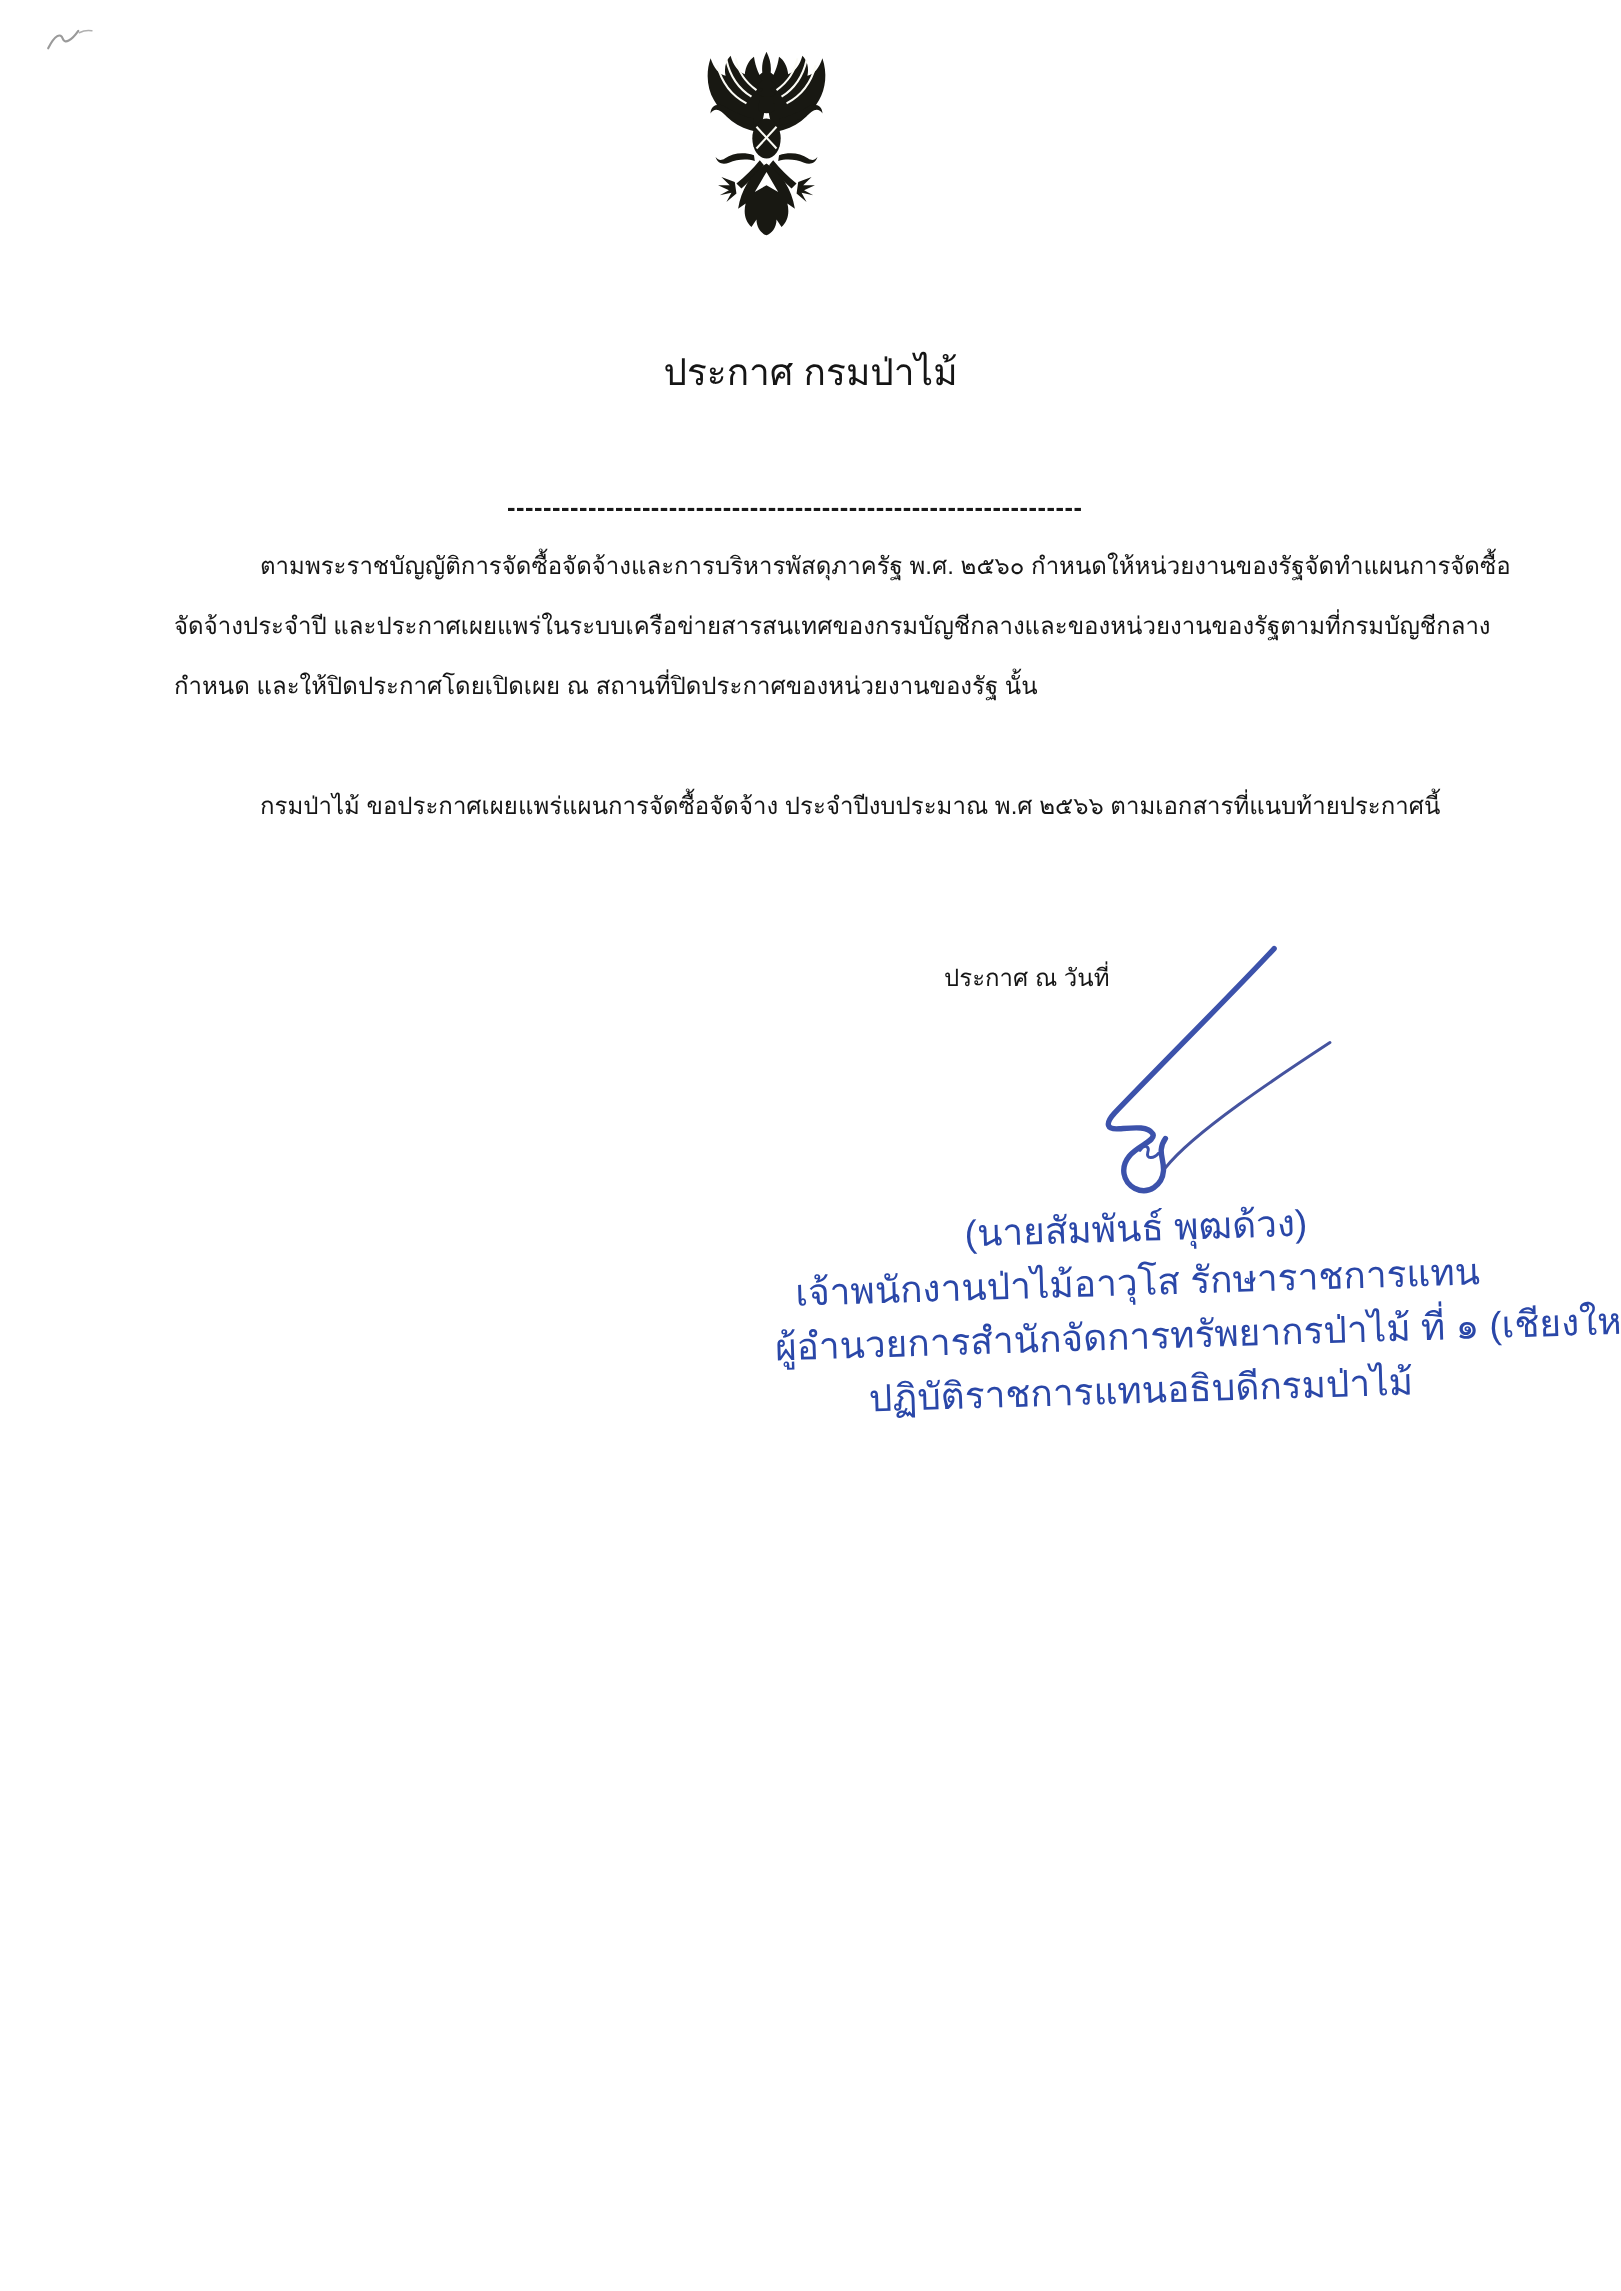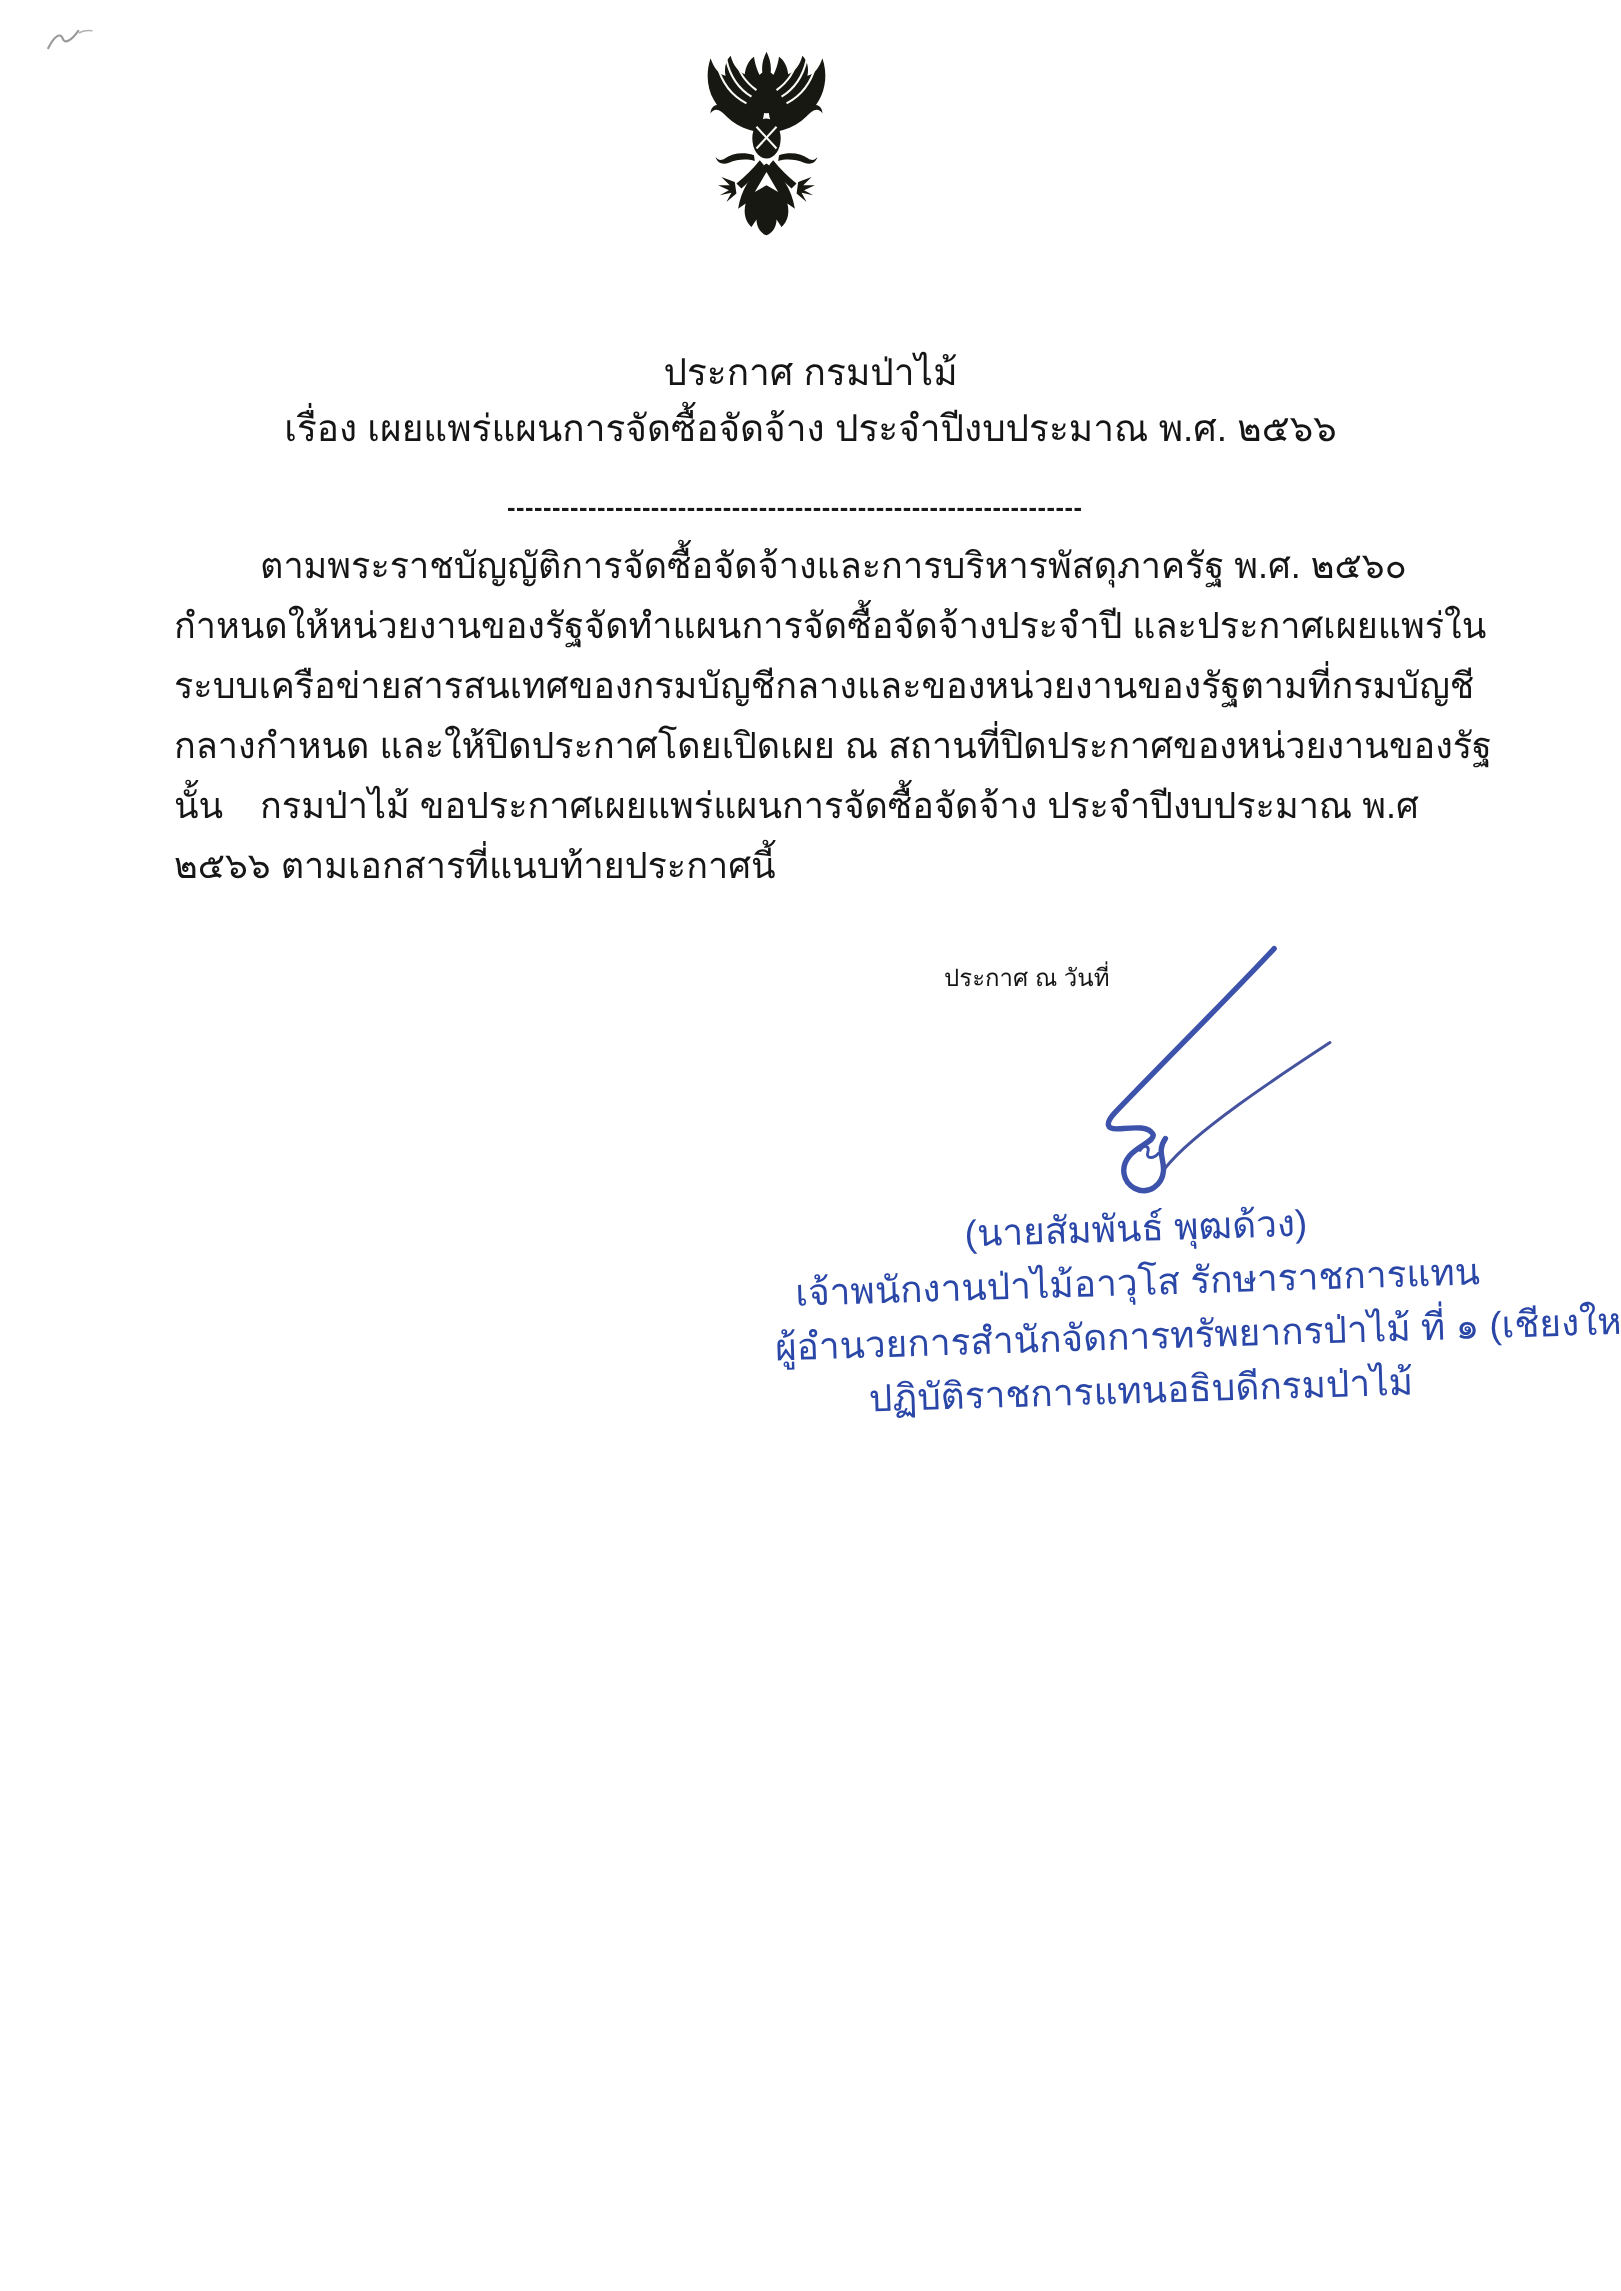--- a/index.html
+++ b/index.html
@@ -16,21 +16,21 @@
     position:absolute;top:345px;left:0;width:1621px;
     text-align:center;font-size:37px;line-height:56px;color:#151515;
   }
   .divider{
     position:absolute;top:493px;left:507px;width:608px;height:35px;
     font-size:25.5px;font-weight:bold;letter-spacing:0.5px;
     white-space:nowrap;overflow:hidden;color:#1a1a1a;text-align:left;
   }
   .para{
     position:absolute;left:174px;width:1339px;
-    font-size:36px;line-height:60px;text-indent:86px;
+    font-size:24px;line-height:60px;text-indent:86px;
     color:#161616;text-align:left;
   }
   .para1{top:536px;}
   .para2{top:776px;}
   .dateline{
     position:absolute;top:958px;left:944px;
     font-size:24px;color:#161616;display:flex;gap:47px;white-space:nowrap;
   }
   .sig-ink{position:absolute;left:985px;top:929px;width:353px;height:284px;}
   .sig-block{
@@ -87,21 +87,20 @@
       <path d="M159 18 C154 38 143 54 124 64"></path>
       <path d="M148 12 C144 30 134 46 118 56"></path>
       <path d="M137 10 C134 26 126 38 112 48"></path>
       <path d="M88 92 L112 118"></path>
       <path d="M112 92 L88 118"></path>
     </g>
   </svg>
 
   <div class="title-block">
     <div>ประกาศ กรมป่าไม้</div>
-    <div>เรื่อง เผยแพร่แผนการจัดซื้อจัดจ้าง ประจำปีงบประมาณ พ.ศ. ๒๕๖๖</div>
   </div>
 
   <div class="divider">----------------------------------------------------------------</div>
 
   <div class="para para1">ตามพระราชบัญญัติการจัดซื้อจัดจ้างและการบริหารพัสดุภาครัฐ พ.ศ. ๒๕๖๐ กำหนดให้หน่วยงานของรัฐจัดทำแผนการจัดซื้อจัดจ้างประจำปี และประกาศเผยแพร่ในระบบเครือข่ายสารสนเทศของกรมบัญชีกลางและของหน่วยงานของรัฐตามที่กรมบัญชีกลางกำหนด และให้ปิดประกาศโดยเปิดเผย ณ สถานที่ปิดประกาศของหน่วยงานของรัฐ นั้น</div>
   <div class="para para2">กรมป่าไม้ ขอประกาศเผยแพร่แผนการจัดซื้อจัดจ้าง ประจำปีงบประมาณ พ.ศ ๒๕๖๖ ตามเอกสารที่แนบท้ายประกาศนี้</div>
 
   <div class="dateline">
     <span>ประกาศ ณ วันที่</span>
   </div>

